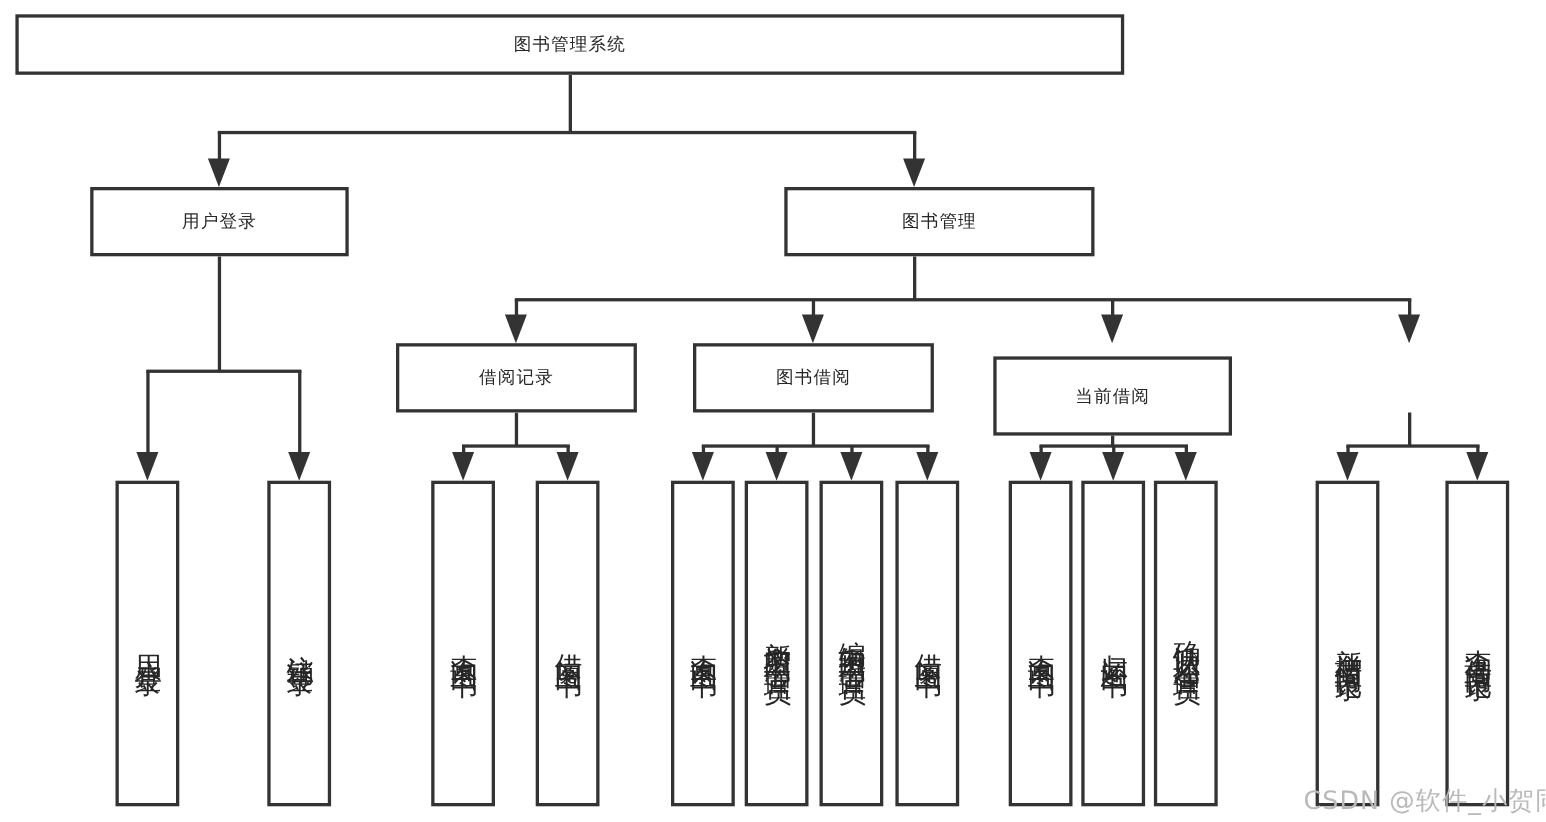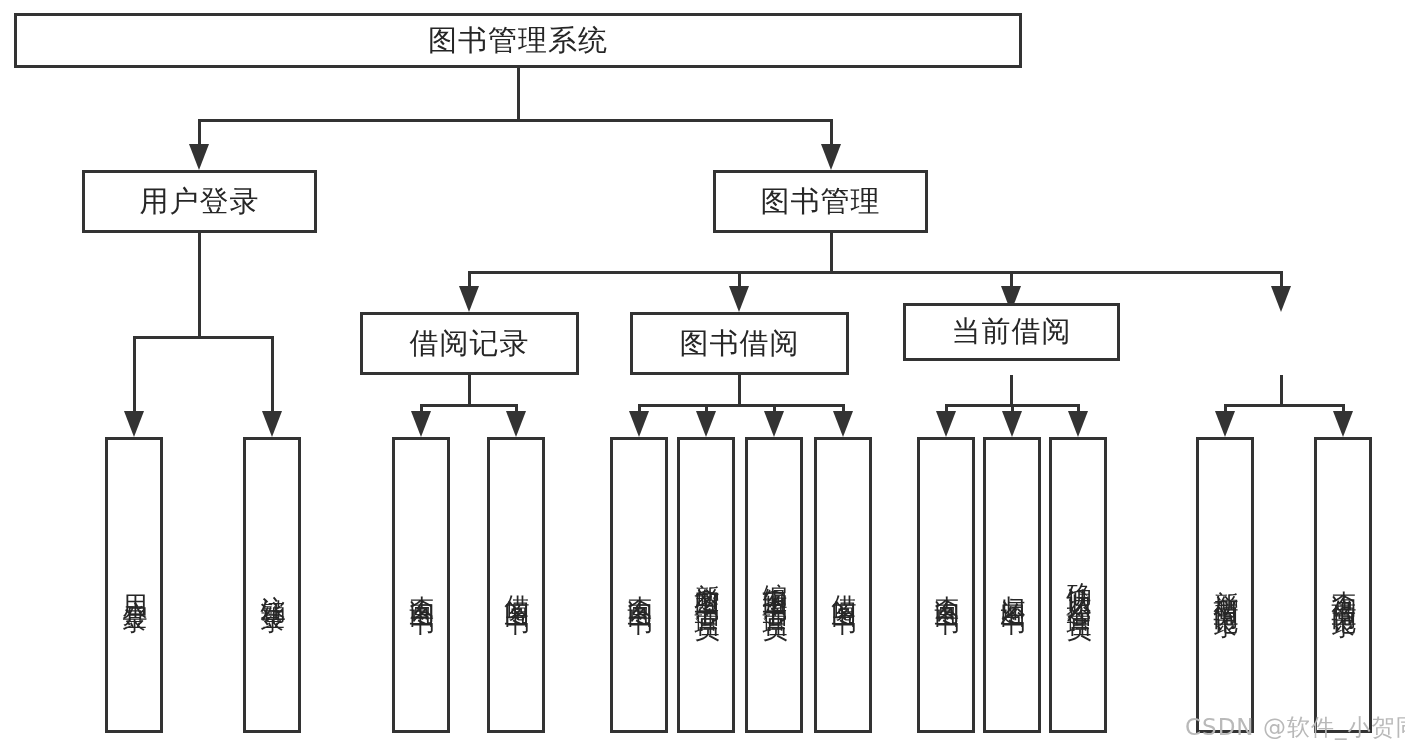--- a/index.html
+++ b/index.html
@@ -20,21 +20,21 @@
     box-sizing: border-box;
     background: #ffffff;
     border: 3px solid #333333;
     display: flex;
     align-items: center;
     justify-content: center;
     z-index: 2;
   }
   .node-label {
     color: #262626;
-    font-size: 29px;
+    font-size: 16px;
     letter-spacing: 1px;
     white-space: nowrap;
     line-height: 1.15;
   }
   .node.vertical .node-label {
     writing-mode: vertical-rl;
     font-size: 25px;
     letter-spacing: 5px;
     white-space: normal;
   }
@@ -65,30 +65,30 @@
 <body>
 
 <div id="canvas">
   <span class="watermark" style="left: 1185px; top: 712px;">CSDN @软件_小贺同学</span>
 <div class="node" style="left: 14px; top: 13px; width: 1008px; height: 55px;">
       <span class="node-label">图书管理系统</span>
     </div>
     <div class="node" style="left: 82px; top: 170px; width: 235px; height: 63px;">
       <span class="node-label">用户登录</span>
     </div>
-    <div class="node" style="left: 713px; top: 170px; width: 215px; height: 63px;">
+    <div class="node" style="left: 713px; top: 170px; width: 282px; height: 63px;">
       <span class="node-label">图书管理</span>
     </div>
     <div class="node" style="left: 360px; top: 312px; width: 219px; height: 63px;">
       <span class="node-label">借阅记录</span>
     </div>
     <div class="node" style="left: 630px; top: 312px; width: 219px; height: 63px;">
       <span class="node-label">图书借阅</span>
     </div>
-    <div class="node" style="left: 903px; top: 303px; width: 217px; height: 58px;">
+    <div class="node" style="left: 903px; top: 324px; width: 217px; height: 72px;">
       <span class="node-label">当前借阅</span>
     </div>
     <div class="node vertical" style="left: 105px; top: 437px; width: 58px; height: 296px;">
       <span class="node-label">用户登录</span>
     </div>
     <div class="node vertical" style="left: 243px; top: 437px; width: 58px; height: 296px;">
       <span class="node-label">注销登录</span>
     </div>
     <div class="node vertical" style="left: 392px; top: 437px; width: 58px; height: 296px;">
       <span class="node-label">查询图书</span>

